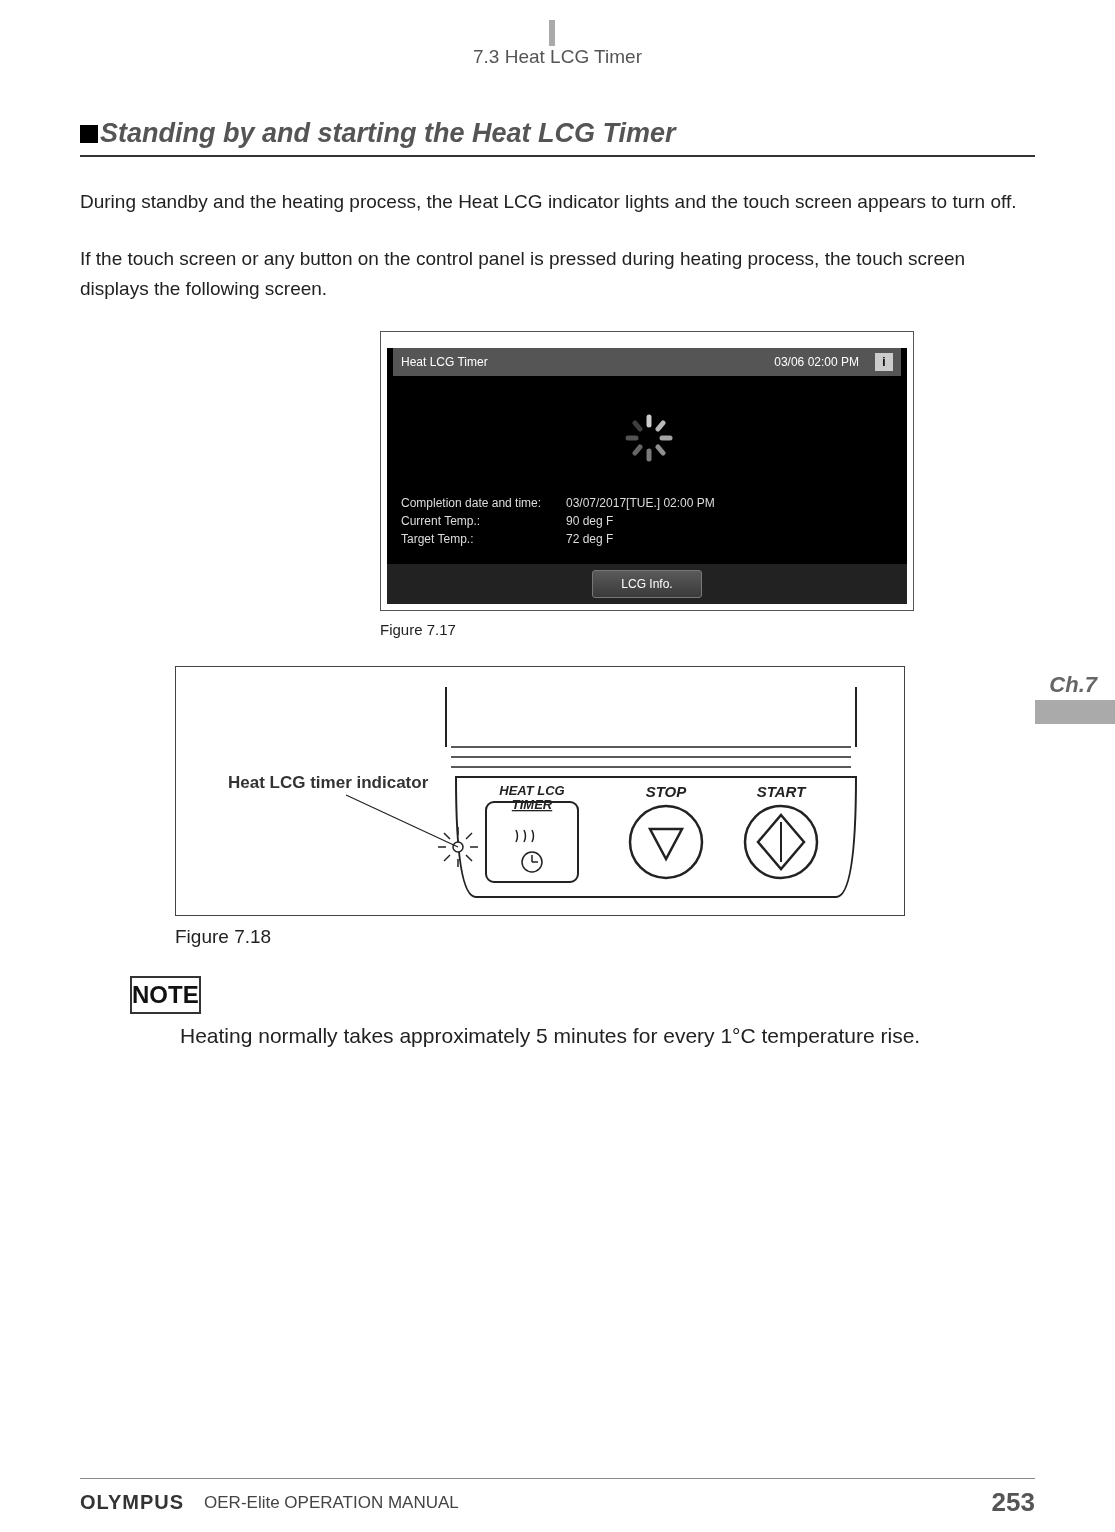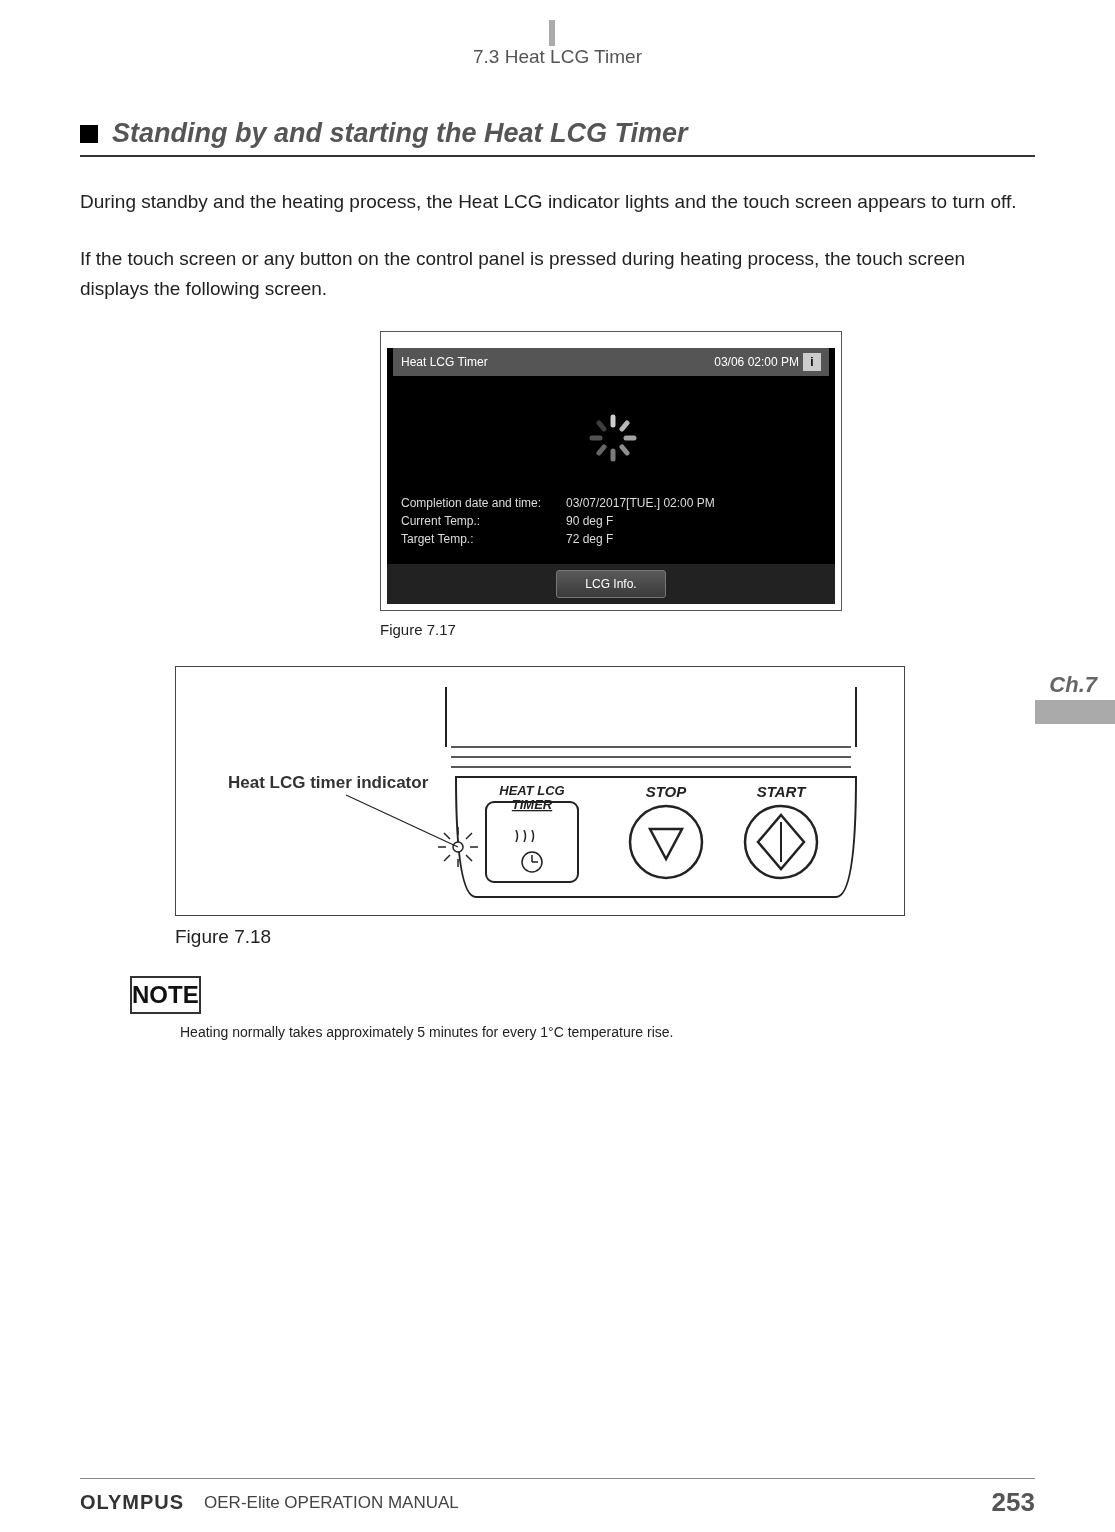--- a/index.html
+++ b/index.html
@@ -25,21 +25,21 @@
   }
   .header-bar {
     width: 6px;
     height: 26px;
     background: #aaa;
     margin-right: 12px;
   }
   .section-heading {
     display: flex;
     align-items: center;
-    gap: 14px;
+    gap: 2px;
     border-bottom: 2px solid #333;
     padding-bottom: 6px;
     margin-bottom: 30px;
   }
   .square-bullet {
     width: 18px;
     height: 18px;
     background: #000;
   }
   .section-title {
@@ -48,40 +48,40 @@
     font-weight: bold;
     color: #555;
   }
   .body-text {
     font-size: 19px;
     color: #222;
     line-height: 1.55;
     margin-bottom: 28px;
   }
   .fig-717 {
-    width: 462px;
+    width: 534px;
     margin-left: 300px;
     border: 1px solid #555;
     padding: 10px 6px 6px 6px;
     background: #fff;
   }
   .ts-outer {
     background: #000;
   }
   .ts-header {
     background: #555;
     color: #fff;
     font-size: 12px;
     padding: 5px 8px;
     display: flex;
     justify-content: space-between;
     align-items: center;
     margin: 6px 6px 0 6px;
   }
-  .ts-header-right { display: flex; align-items: center; gap: 4px; }
+  .ts-header-right { display: flex; align-items: center; gap: 16px; }
   .info-box {
     width: 18px; height: 18px; background: #ccc; color: #000;
     font-weight: bold; font-size: 12px;
     display: flex; align-items: center; justify-content: center;
   }
   .ts-body {
     background: #000;
     padding: 12px 10px 6px 14px;
   }
   .spinner-area {
@@ -146,21 +146,21 @@
   .note-box {
     display: inline-block;
     border: 2px solid #333;
     padding: 3px 0;
     font-size: 24px;
     font-weight: bold;
     margin-left: 50px;
     margin-bottom: 10px;
   }
   .note-text {
-    font-size: 14px;
+    font-size: 21px;
     color: #222;
     margin-left: 100px;
   }
   .chapter-tab {
     position: absolute;
     right: 0;
     top: 672px;
     display: flex;
     flex-direction: column;
     align-items: flex-end;

